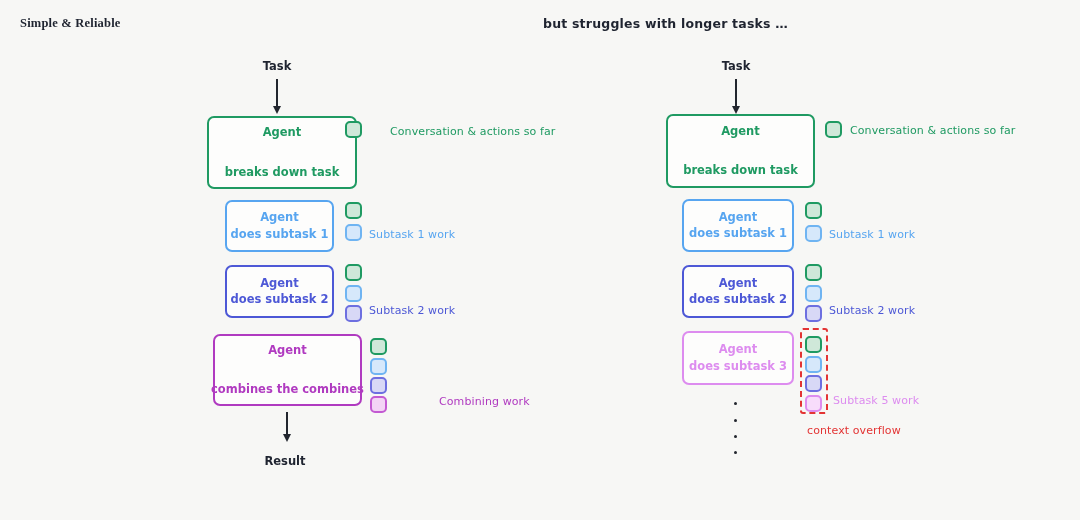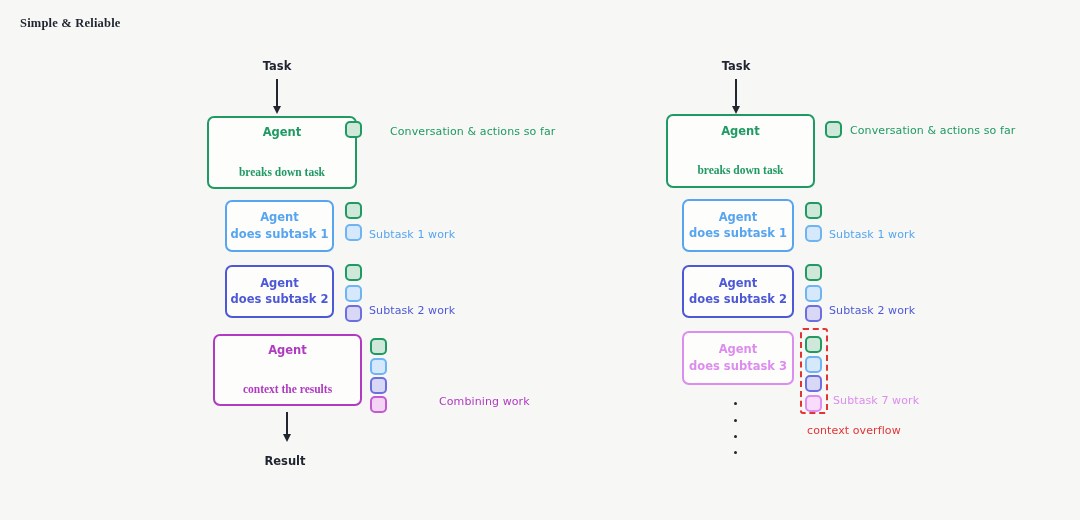--- a/index.html
+++ b/index.html
@@ -73,21 +73,21 @@
     justify-content: center;
     text-align: center;
   }
   .agent-box .line {
     font-size: 11.5px;
     font-weight: 700;
     line-height: 1.15;
     white-space: nowrap;
     text-align: right;
   }
-  .agent-box.spaced .line + .line { margin-top: 26px; font-family: Liberation Serif, serif; }
+  .agent-box.spaced .line + .line { margin-top: 26px; }
   .agent-box.tight  .line + .line { margin-top: 3px; }
 
   .box-green  { border: 2px solid #1f9a62; }
   .box-green  .line { color: #1f9a62; }
   .box-blue1  { border: 2px solid #57a5f0; }
   .box-blue1  .line { color: #57a5f0; }
   .box-blue2  { border: 2px solid #4d58d6; }
   .box-blue2  .line { color: #4d58d6; }
   .box-purple { border: 2px solid #b03ac0; }
   .box-purple .line { color: #b03ac0; }
@@ -173,34 +173,35 @@
     <div class="line">Agent</div>
     <div class="line">does subtask 2</div>
   </div>
   <div class="swatch sw-green" style="left:345px; top:264px;"></div>
   <div class="swatch sw-blue1" style="left:345px; top:285px;"></div>
   <div class="swatch sw-blue2" style="left:345px; top:305px;"></div>
   <div class="legend-text lt-blue2" style="left:369px; top:304px;">Subtask 2 work</div>
 
   <div class="agent-box box-purple spaced" style="left:213px; top:334px; width:149px; height:72px;">
     <div class="line">Agent</div>
-    <div class="line">context the results</div>
+    <div class="line">combines the combines</div>
   </div>
   <div class="swatch sw-green" style="left:370px; top:338px;"></div>
   <div class="swatch sw-blue1" style="left:370px; top:358px;"></div>
   <div class="swatch sw-blue2" style="left:370px; top:377px;"></div>
   <div class="swatch sw-purple" style="left:370px; top:396px;"></div>
   <div class="legend-text lt-purple" style="left:394px; top:395px;">Combining work</div>
 
   <div class="arrow" style="left:277px; top:412px; width:20px; height:30px;">
     <div class="shaft"></div>
       <div class="head"></div>
   </div>
   <div class="abs flow-label" style="left:245px; top:454px; width:80px;">Result</div>
 
+  <div class="abs heading" style="left:543px; top:16px;">but struggles with longer tasks …</div>
 
   <div class="abs flow-label" style="left:696px; top:59px; width:80px;">Task</div>
 
   <div class="arrow" style="left:726px; top:79px; width:20px; height:35px;">
     <div class="shaft"></div>
       <div class="head"></div>
   </div>
 
   <div class="agent-box box-green spaced" style="left:666px; top:114px; width:149px; height:74px;">
     <div class="line">Agent</div>
@@ -229,21 +230,21 @@
   <div class="agent-box box-pink tight" style="left:682px; top:331px; width:112px; height:54px;">
     <div class="line">Agent</div>
     <div class="line">does subtask 3</div>
   </div>
 
   <div class="overflow-box" style="left:800px; top:328px; width:28px; height:86px;"></div>
   <div class="swatch sw-green" style="left:805px; top:336px;"></div>
   <div class="swatch sw-blue1" style="left:805px; top:356px;"></div>
   <div class="swatch sw-blue2" style="left:805px; top:375px;"></div>
   <div class="swatch sw-pink" style="left:805px; top:395px;"></div>
-  <div class="legend-text lt-pink" style="left:833px; top:394px;">Subtask 7 work</div>
+  <div class="legend-text lt-pink" style="left:833px; top:394px;">Subtask 5 work</div>
 
   <div class="legend-text lt-red" style="left:807px; top:424px;">context overflow</div>
 
   <div class="dot" style="left:734px; top:402px;"></div>
   <div class="dot" style="left:734px; top:419px;"></div>
   <div class="dot" style="left:734px; top:435px;"></div>
   <div class="dot" style="left:734px; top:451px;"></div>
 
 </div>
 

